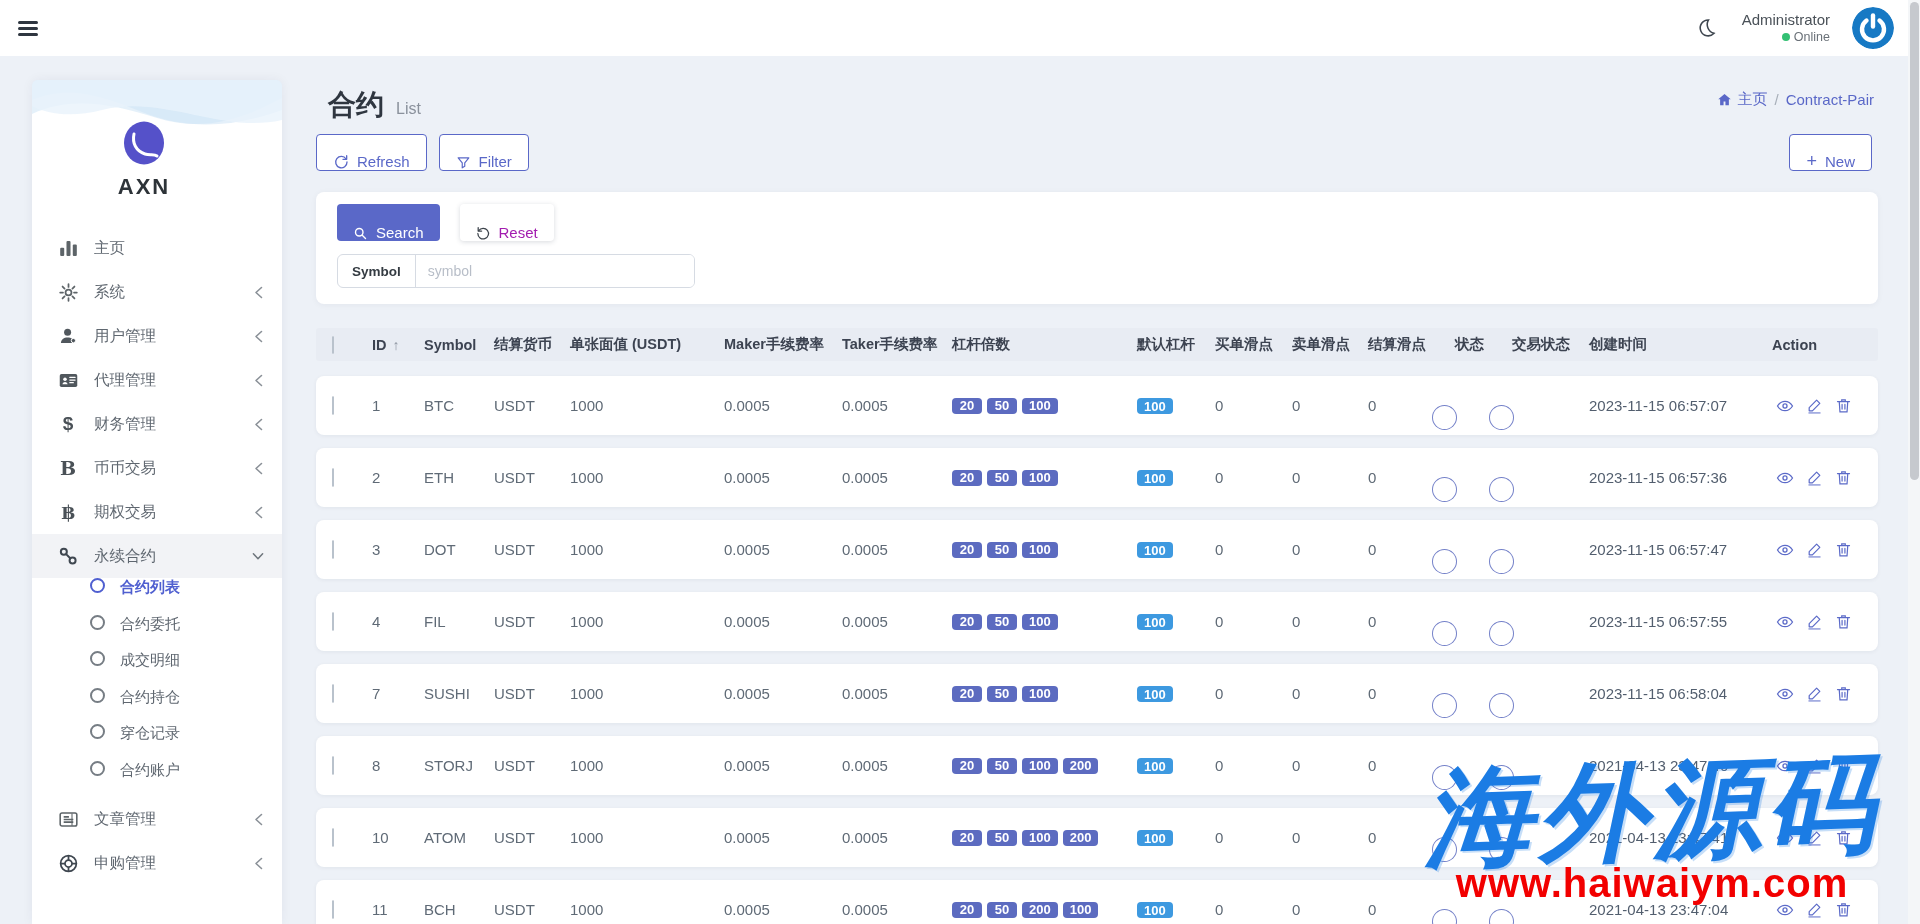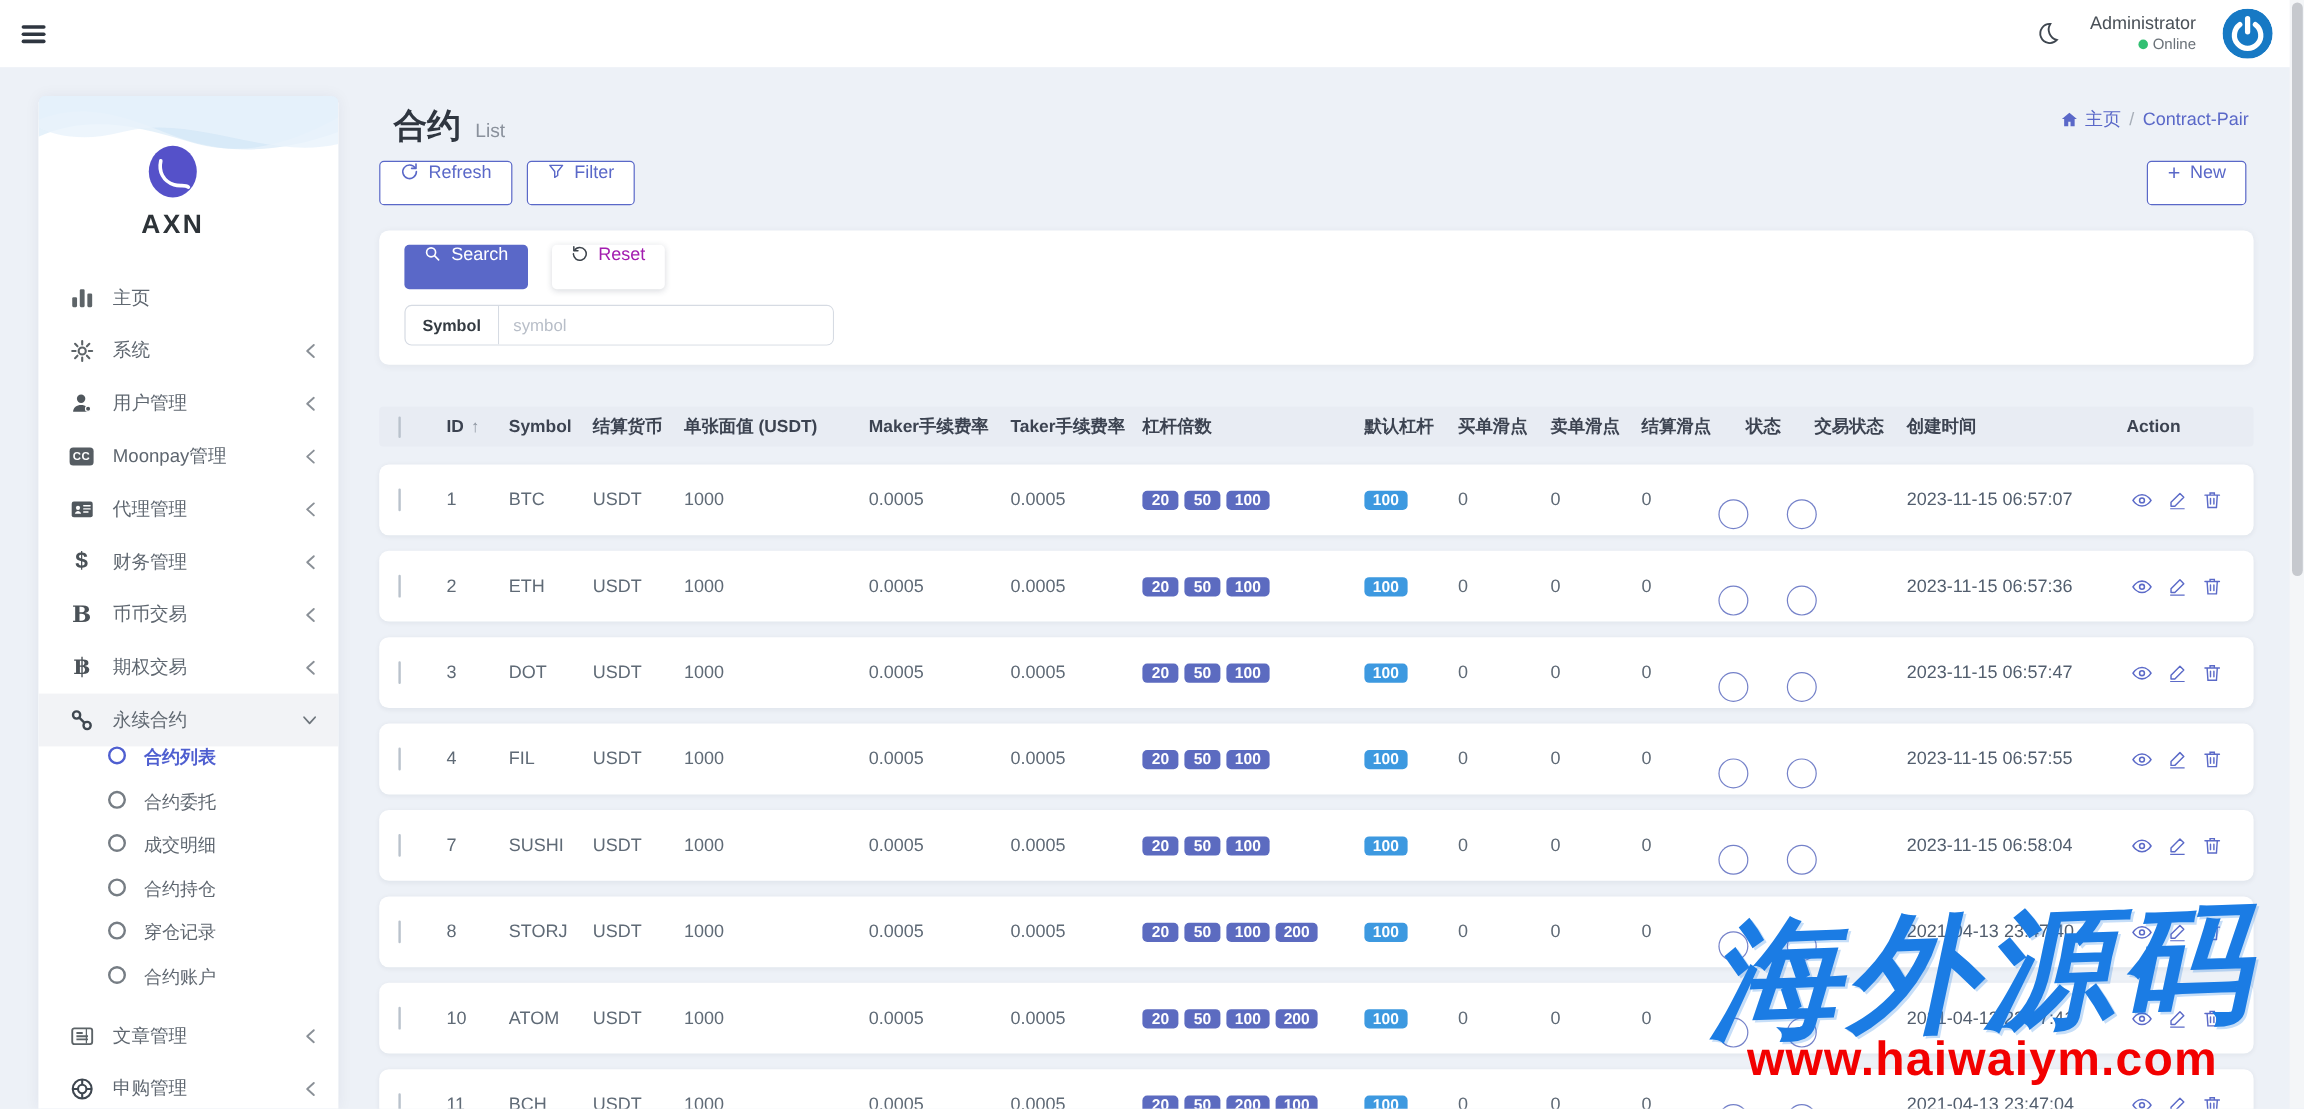--- a/index.html
+++ b/index.html
@@ -41,36 +41,36 @@
 
   
   .breadcrumb { position:absolute; top:90px; right:46px; display:flex; align-items:center; gap:7px; font-size:15px; z-index:2; }
   .crumb-link { color:#5a68c8; display:flex; align-items:center; gap:5px; cursor:pointer; }
   .crumb-sep { color:#a7aeb8; }
   .page-head { position:absolute; left:328px; top:86px; display:flex; align-items:baseline; gap:12px; z-index:2; }
   .page-title { font-size:28px; font-weight:bold; color:#2f3640; }
   .page-subtitle { font-size:16px; color:#8a919c; }
 
   .toolbar { position:absolute; left:316px; top:134px; display:flex; gap:12px; z-index:2; }
-  .btn { display:inline-flex; align-items:flex-start; gap:8px; border-radius:4px; font-size:15px; padding:0 16px; height:37px; cursor:pointer; background:#fff; border:1px solid var(--primary,#5a68c8); color:var(--primary,#5a68c8); }
+  .btn { display:inline-flex; align-items:flex-end; gap:8px; border-radius:4px; font-size:15px; padding:0 16px; height:37px; cursor:pointer; background:#fff; border:1px solid var(--primary,#5a68c8); color:var(--primary,#5a68c8); }
   .btn-new { position:absolute; right:48px; top:134px; z-index:2; }
   .btn-solid { background:var(--primary,#5a68c8); color:#fff; border:none; }
   .btn-plain { border:none; box-shadow:0 1px 5px rgba(40,50,70,.18); color:#a21caf; }
 
   .search-card { position:absolute; left:316px; top:192px; width:1562px; height:112px; background:#fff; border-radius:8px; box-shadow:0 1px 6px rgba(30,40,60,.05); padding:12px 21px; z-index:1; }
   .search-row { display:flex; gap:20px; }
   .filter-field { margin-top:13px; width:358px; height:34px; border:1px solid #d6dbe3; border-radius:6px; display:flex; align-items:stretch; overflow:hidden; background:#fff; }
   .filter-label { padding:0 14px; display:flex; align-items:center; font-size:13.5px; font-weight:bold; color:#343b42; border-right:1px solid #d6dbe3; }
   .filter-input { border:none; outline:none; flex:1; padding:0 12px; font-size:14px; color:#3c434b; font-family:"Liberation Sans",sans-serif; }
   .filter-input::placeholder { color:#b8bec8; }
 
   
   .table-area { position:absolute; left:316px; top:328px; width:1562px; z-index:1; }
   .trow { display:grid; grid-template-columns:56px 52px 70px 76px 154px 118px 110px 185px 78px 77px 76px 87px 57px 77px 183px minmax(0,1fr); align-items:center; }
-  .thead { height:33px; background:#e8ecf3; border-radius:3px; color:#3c4351; font-size:14.5px; font-weight:bold;margin-top:11px; }
+  .thead { height:33px; background:#e8ecf3; border-radius:3px; color:#3c4351; font-size:14.5px; font-weight:bold; }
   .tbody-row { height:59px; background:#fff; border-radius:8px; margin-top:13px; box-shadow:0 1px 4px rgba(24,28,50,.06); font-size:15px; color:#5f6a76; }
   .tbody-row:first-of-type { margin-top:15px; }
   .cell-check { padding-left:16px; }
   .checkbox { width:18px; height:18px; border:1.5px solid #b9c2cc; border-radius:3px; background:#fff; cursor:pointer; }
   .thead .checkbox { background:transparent; }
   .sort-arrow { color:#8d95a0; font-weight:normal; margin-left:6px; font-size:14px; }
   .badges { display:flex; gap:5px; }
   .badge { height:16px; min-width:30px; padding:0 7px; display:inline-flex; align-items:center; justify-content:center; border-radius:4px; background:var(--badge-indigo,#5c6bc0); color:#fff; font-size:13px; font-weight:bold; }
   .badge-blue { background:var(--badge-blue,#3d99e0); }
   .switch { width:38px; height:21px; border-radius:12px; background:var(--badge-indigo,#5c6bc0); position:relative; cursor:pointer; }
@@ -170,31 +170,20 @@
         <span class="mi-icon">
           <svg width="20" height="20" viewBox="0 0 24 24">
             <g fill="#50575d">
               <circle cx="11.5" cy="7.5" r="4.2"></circle>
               <path d="M3.5 20.5c0-4.4 3.7-6.8 8-6.8s8 2.4 8 6.8z"></path>
               <circle cx="18.5" cy="17.5" r="2.6" fill="#50575d" stroke="#fff" stroke-width="1.2"></circle>
             </g>
           </svg>
         </span>
         <span class="mi-label">用户管理</span>
-        <span class="mi-chevron">
-          <svg width="9" height="13" viewBox="0 0 9 13">
-            <polyline points="7.5,1.5 2,6.5 7.5,11.5" fill="none" stroke="#8a9097" stroke-width="1.6" stroke-linecap="round" stroke-linejoin="round"></polyline>
-          </svg>
-        </span>
-      </div>
-      <div class="menu-item">
-        <span class="mi-icon">
-          <span class="cc-badge">CC</span>
-        </span>
-        <span class="mi-label">Moonpay管理</span>
         <span class="mi-chevron">
           <svg width="9" height="13" viewBox="0 0 9 13">
             <polyline points="7.5,1.5 2,6.5 7.5,11.5" fill="none" stroke="#8a9097" stroke-width="1.6" stroke-linecap="round" stroke-linejoin="round"></polyline>
           </svg>
         </span>
       </div>
       <div class="menu-item">
         <span class="mi-icon">
           <svg width="21" height="21" viewBox="0 0 24 24">
             <rect x="2" y="4.5" width="20" height="15" rx="2" fill="#50575d"></rect>

